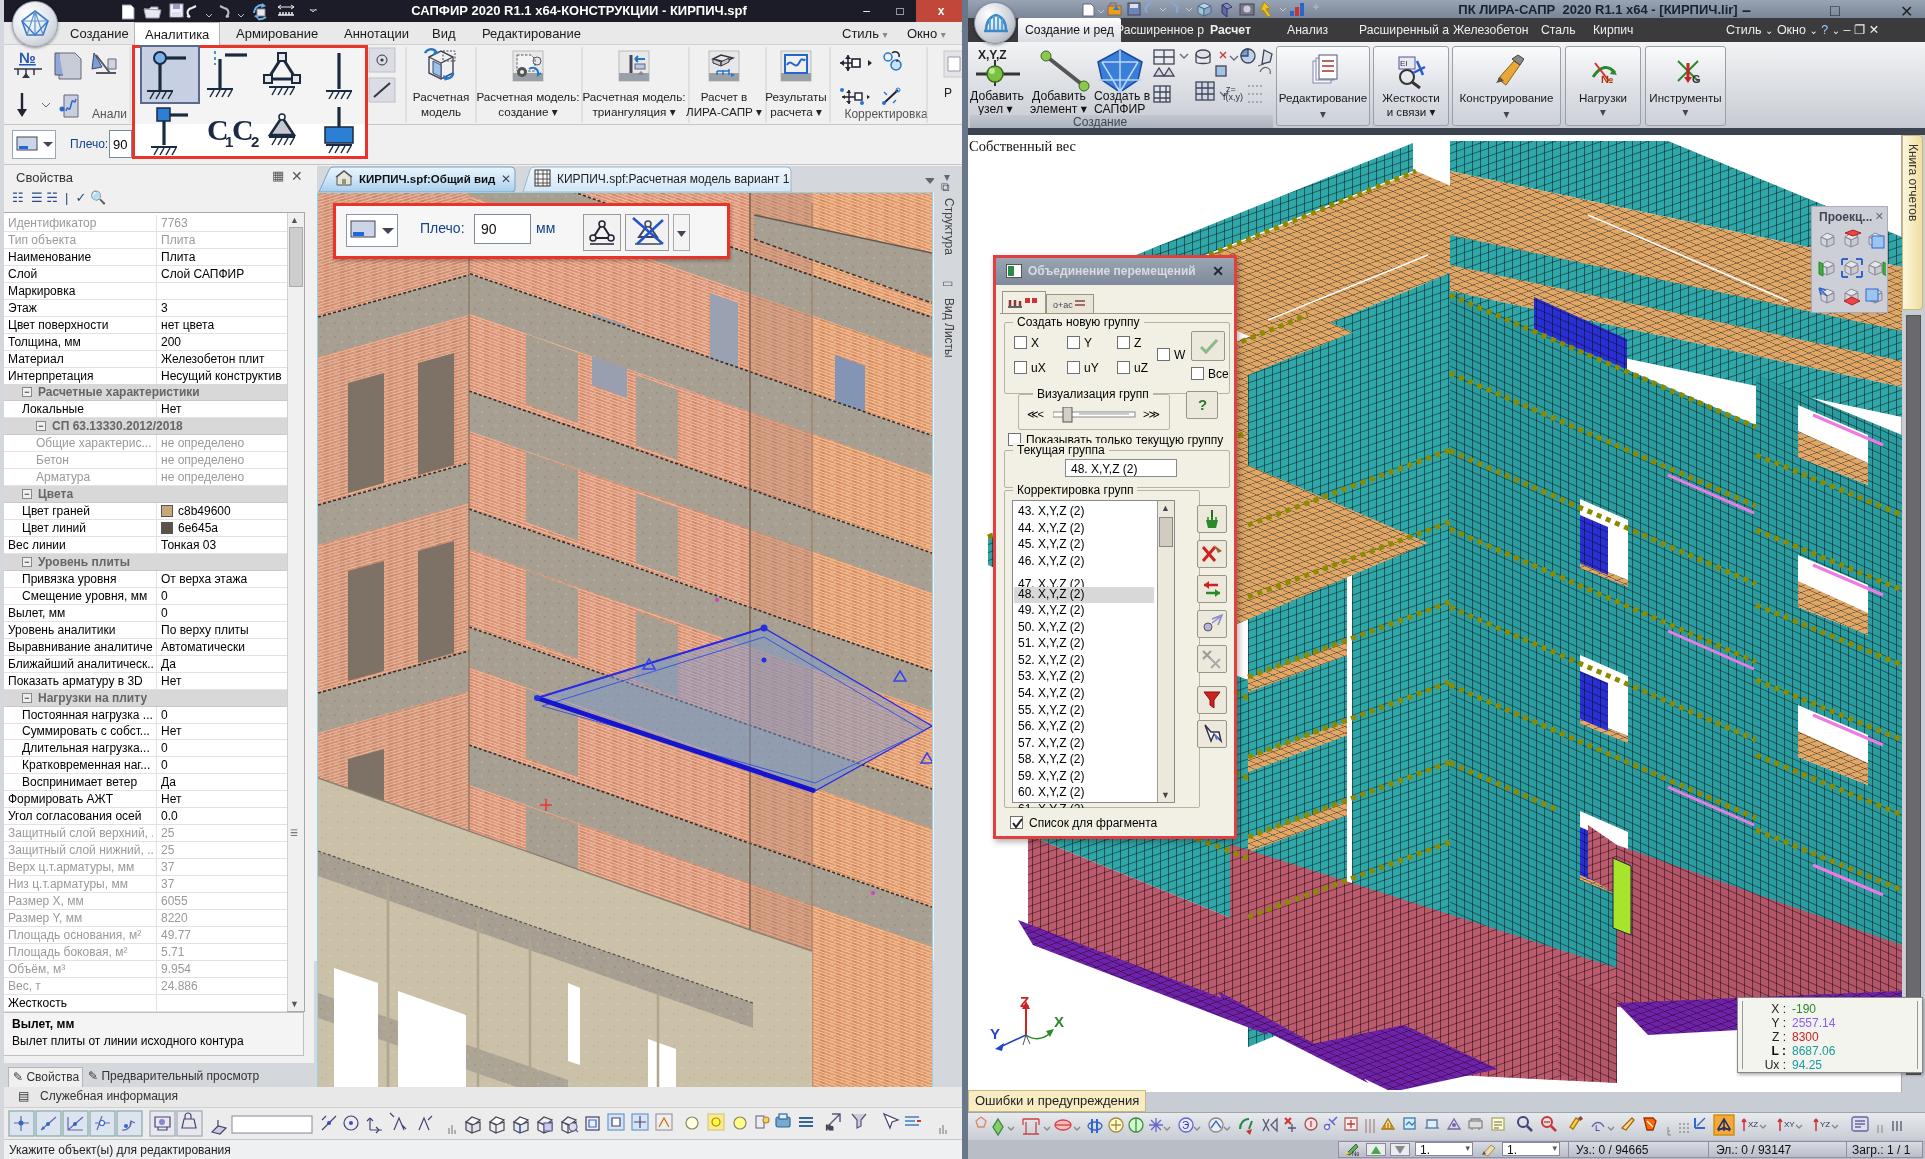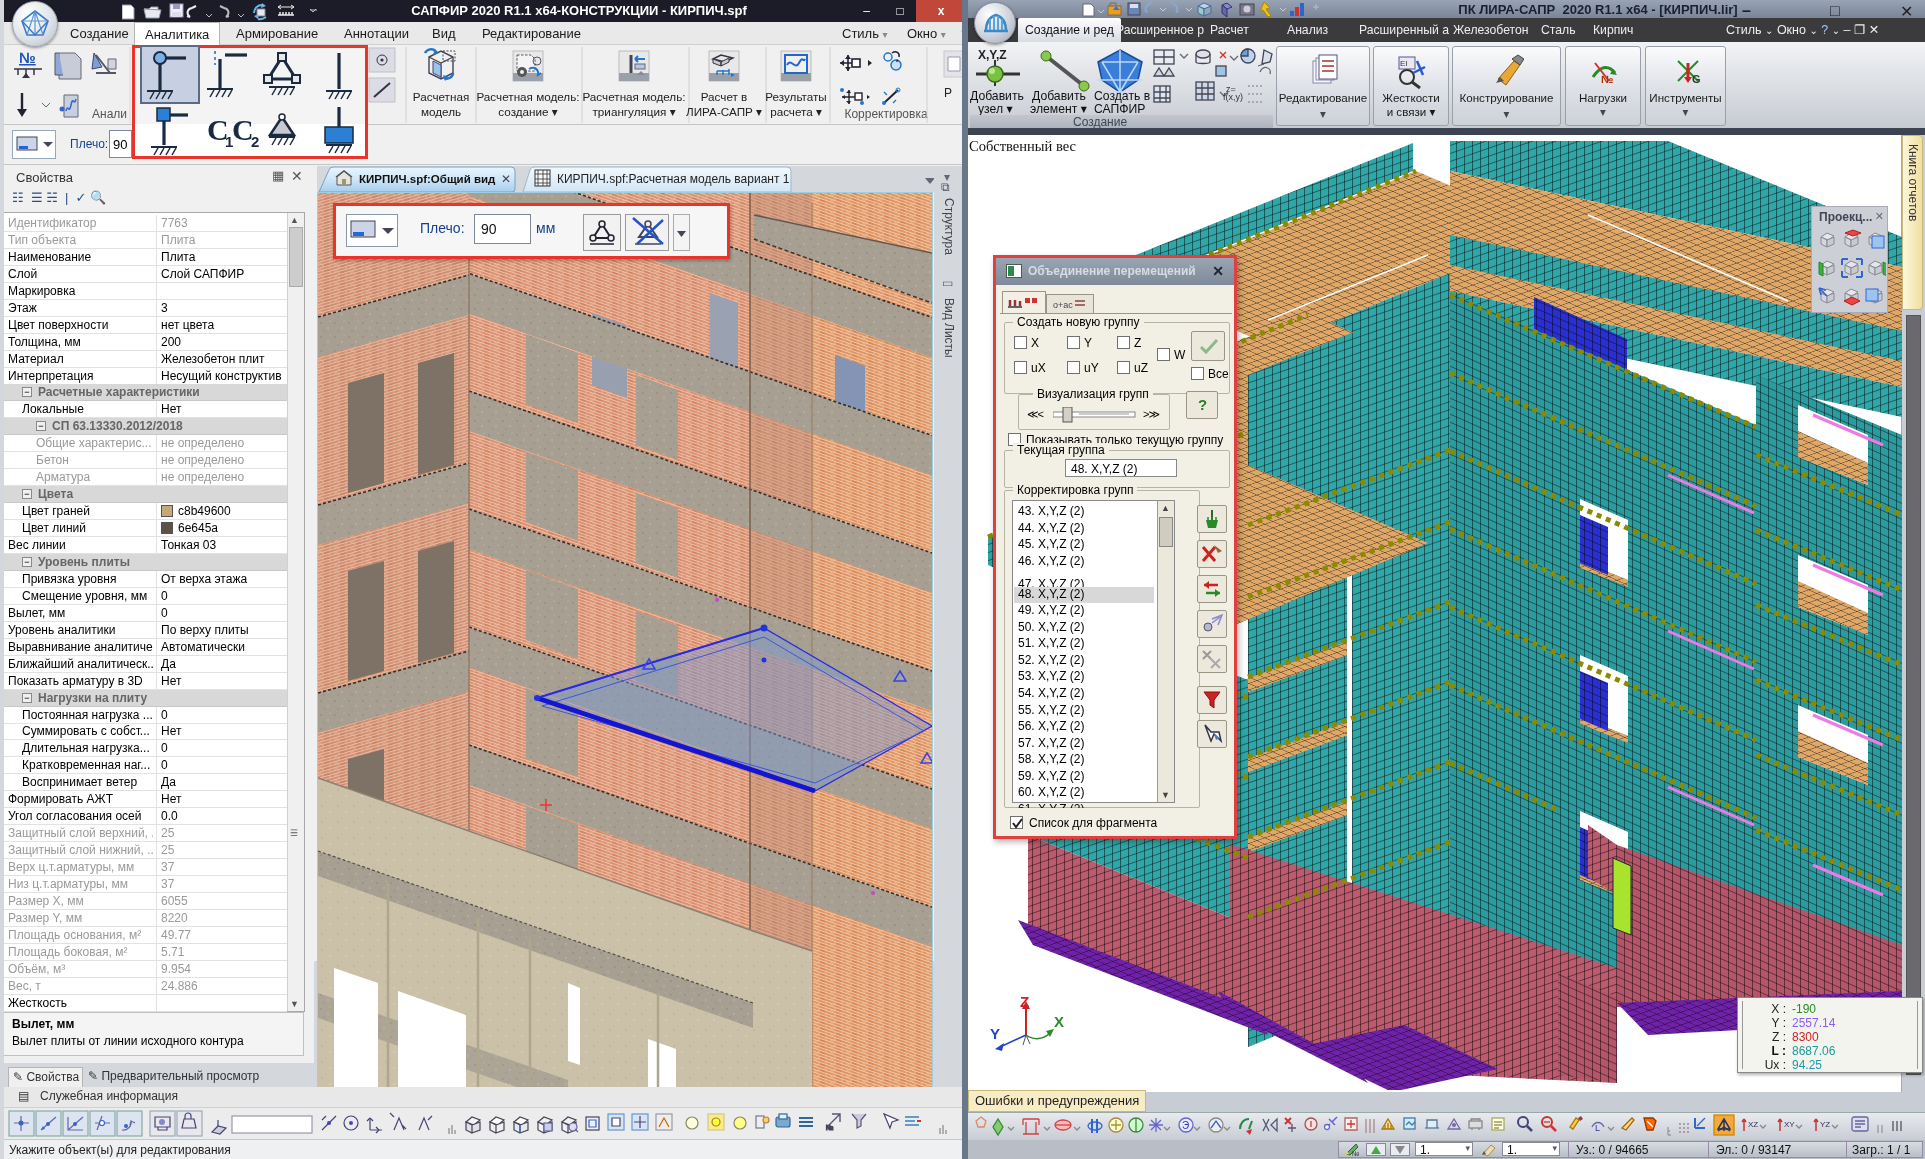--- a/index.html
+++ b/index.html
@@ -955,21 +955,21 @@
   </div>
   <div style="position:absolute;left:6px;top:2px;width:42px;height:42px;border-radius:50%;background:radial-gradient(circle at 35% 30%,#ffffff,#c9ced6 60%,#9aa2ae);border:1px solid #8890a0;box-shadow:0 1px 3px rgba(0,0,0,.4);z-index:50;"></div>
 <svg class="abs" style="left:14px;top:9px;z-index:51;" width="28" height="28">
 <path d="M4 22c0-8 3-14 10-16 7 2 10 8 10 16" fill="none" stroke="#3a8ac8" stroke-width="2.5"></path>
 <path d="M8 22V10m4 12V7m4 15V7m4 15V10" stroke="#5aa6dc" stroke-width="2"></path>
 <path d="M2 22h24" stroke="#3a8ac8" stroke-width="2.5"></path>
 </svg>
     <div id="rw-tabs">
     <div class="rtab sel" style="left:50px;">Создание и ред</div>
     <div class="rtab" style="left:141px;">Расширенное р</div>
-    <div class="rtab" style="left:235px;">Расчет</div>
+    <div class="rtab" style="left:235px;font-weight:bold;">Расчет</div>
     <div class="rtab" style="left:312px;">Анализ</div>
     <div class="rtab" style="left:384px;">Расширенный а</div>
     <div class="rtab" style="left:478px;">Железобетон</div>
     <div class="rtab" style="left:566px;">Сталь</div>
     <div class="rtab" style="left:618px;">Кирпич</div>
     <div style="position:absolute;left:758px;top:0;line-height:24px;color:#eee;font-size:12.5px;">Стиль <span style="font-size:10px;">⌄</span> Окно <span style="font-size:10px;">⌄</span> <span style="color:#9cf;">?</span> <span style="font-size:10px;">⌄</span> – ❐ ✕</div>
   </div>
   <div id="rw-ribbon"></div>
   <svg class="abs" style="left:0;top:42px;" width="957" height="86" id="rribsvg">
 <defs>

